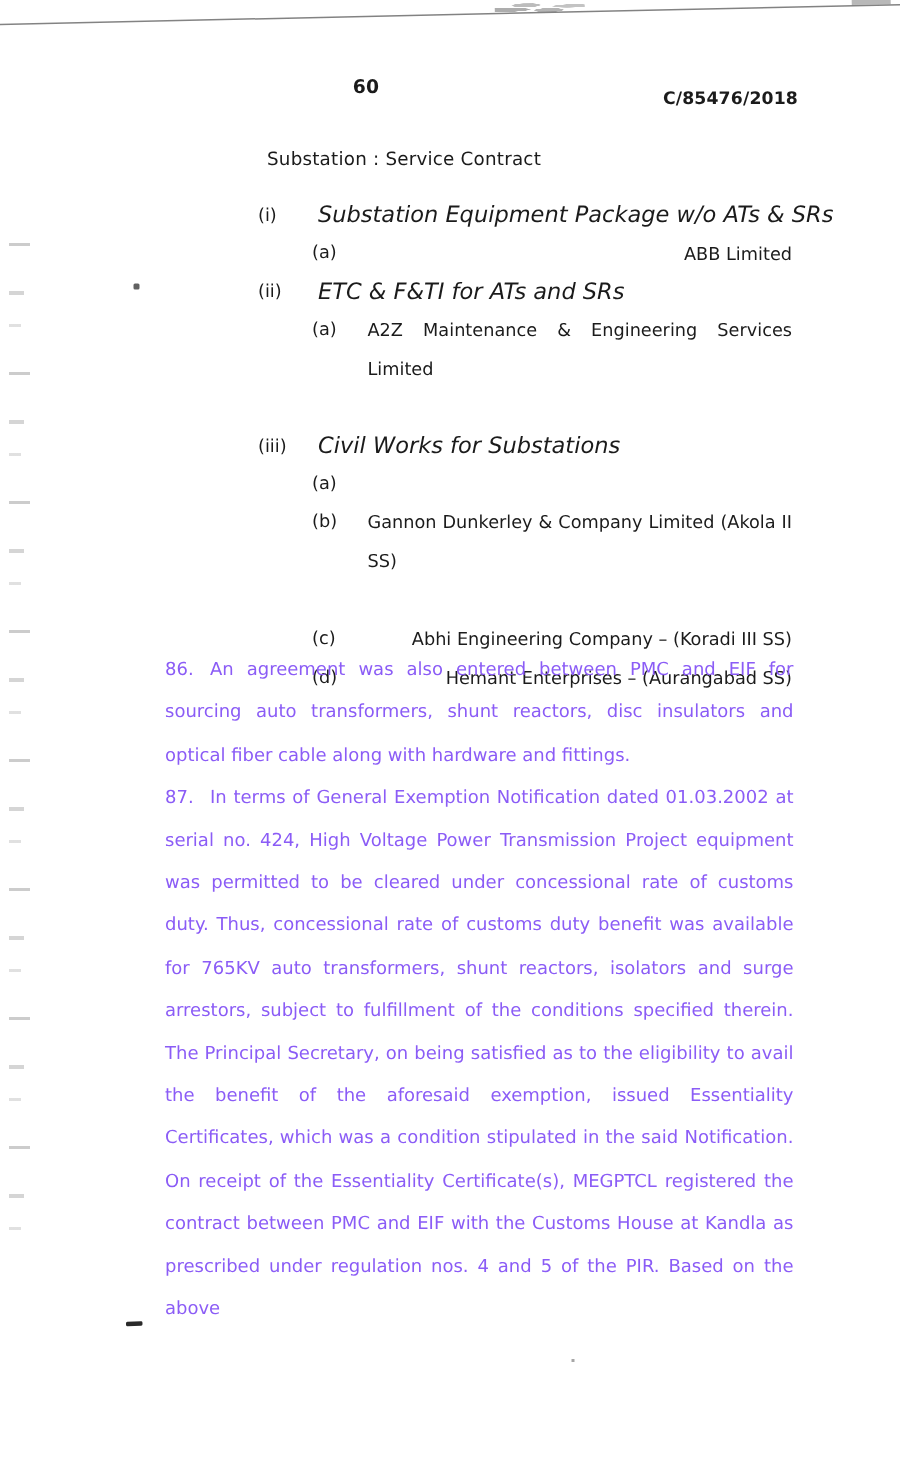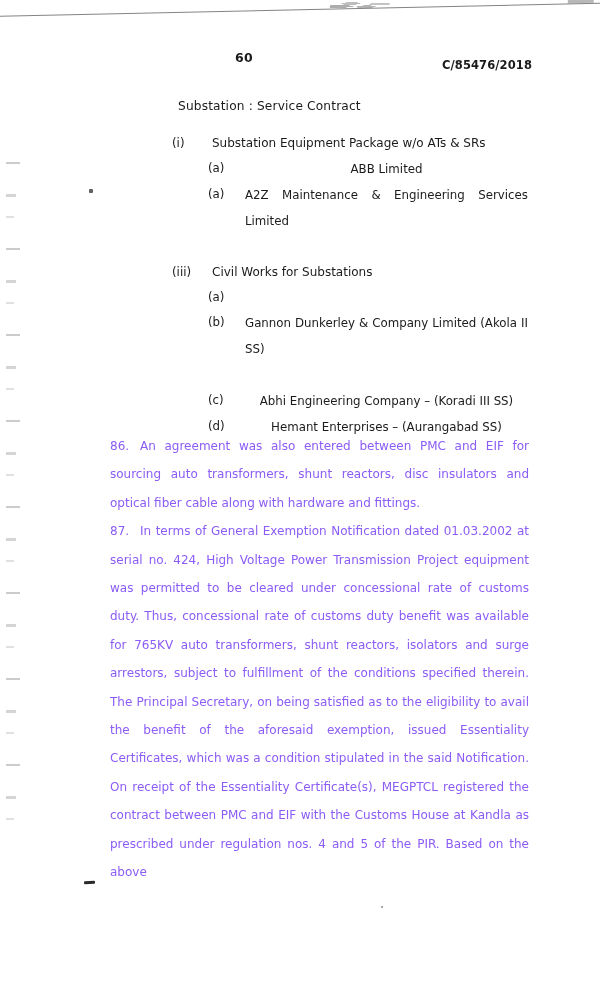--- a/index.html
+++ b/index.html
@@ -140,23 +140,24 @@
     padding-left: 172px;
     min-height: 25px;
   }
   .roman-marker {
     width: 40px;
     flex: 0 0 40px;
     font-size: 11.8px;
     line-height: 25px;
   }
   .roman-text {
-    font-size: 12px;
+    font-size: 15px;
     line-height: 25px;
     white-space: nowrap;
+    font-style: italic;
   }
 
   .alpha-row {
     display: flex;
     align-items: flex-start;
     padding-left: 208px;
     padding-right: 72px;
     min-height: 25px;
   }
   .alpha-marker {
@@ -167,21 +168,21 @@
   }
   .alpha-text {
     flex: 1 1 auto;
     font-size: 11.8px;
     line-height: 26px;
     text-align: justify;
     text-justify: inter-word;
   }
   .alpha-text.nowrap {
     white-space: nowrap;
-    text-align: center;
+    text-align: right;
   }
   .alpha-text.justified::after {
     content: "";
     display: inline-block;
     width: 100%;
   }
 
   
   .body-block {
     position: absolute;
@@ -230,20 +231,24 @@
         <span class="roman-marker">(i)</span>
         <span class="roman-text">Substation Equipment Package w/o ATs &amp; SRs</span>
       </div>
       <div class="alpha-row">
         <span class="alpha-marker">(a)</span>
         <span class="alpha-text nowrap">ABB Limited</span>
       </div>
     </div>
 
     <div class="roman-item">
+      <div class="roman-row">
+        <span class="roman-marker">(ii)</span>
+        <span class="roman-text">ETC &amp; F&amp;TI for ATs and SRs</span>
+      </div>
       <div class="alpha-row">
         <span class="alpha-marker">(a)</span>
         <span class="alpha-text justified">A2Z Maintenance &amp; Engineering Services Limited</span>
       </div>
     </div>
 
     <div class="roman-item">
       <div class="roman-row">
         <span class="roman-marker">(iii)</span>
         <span class="roman-text">Civil Works for Substations</span>

